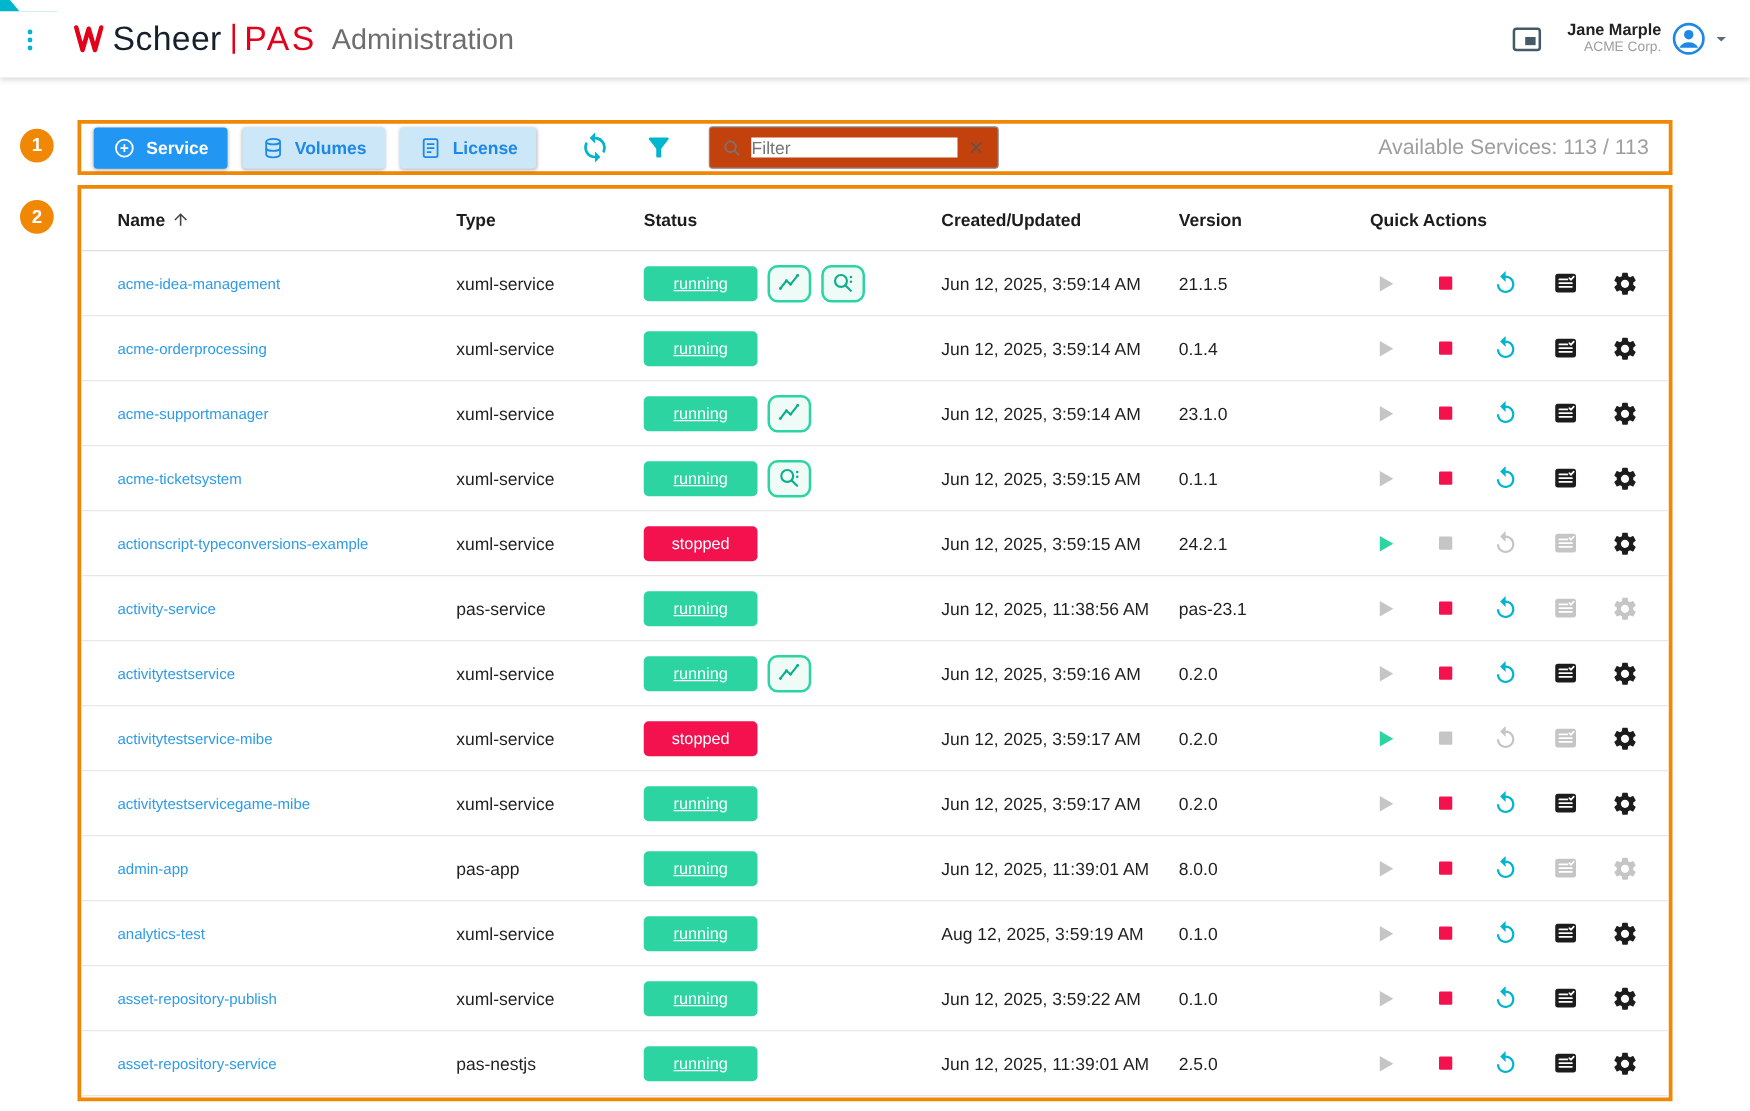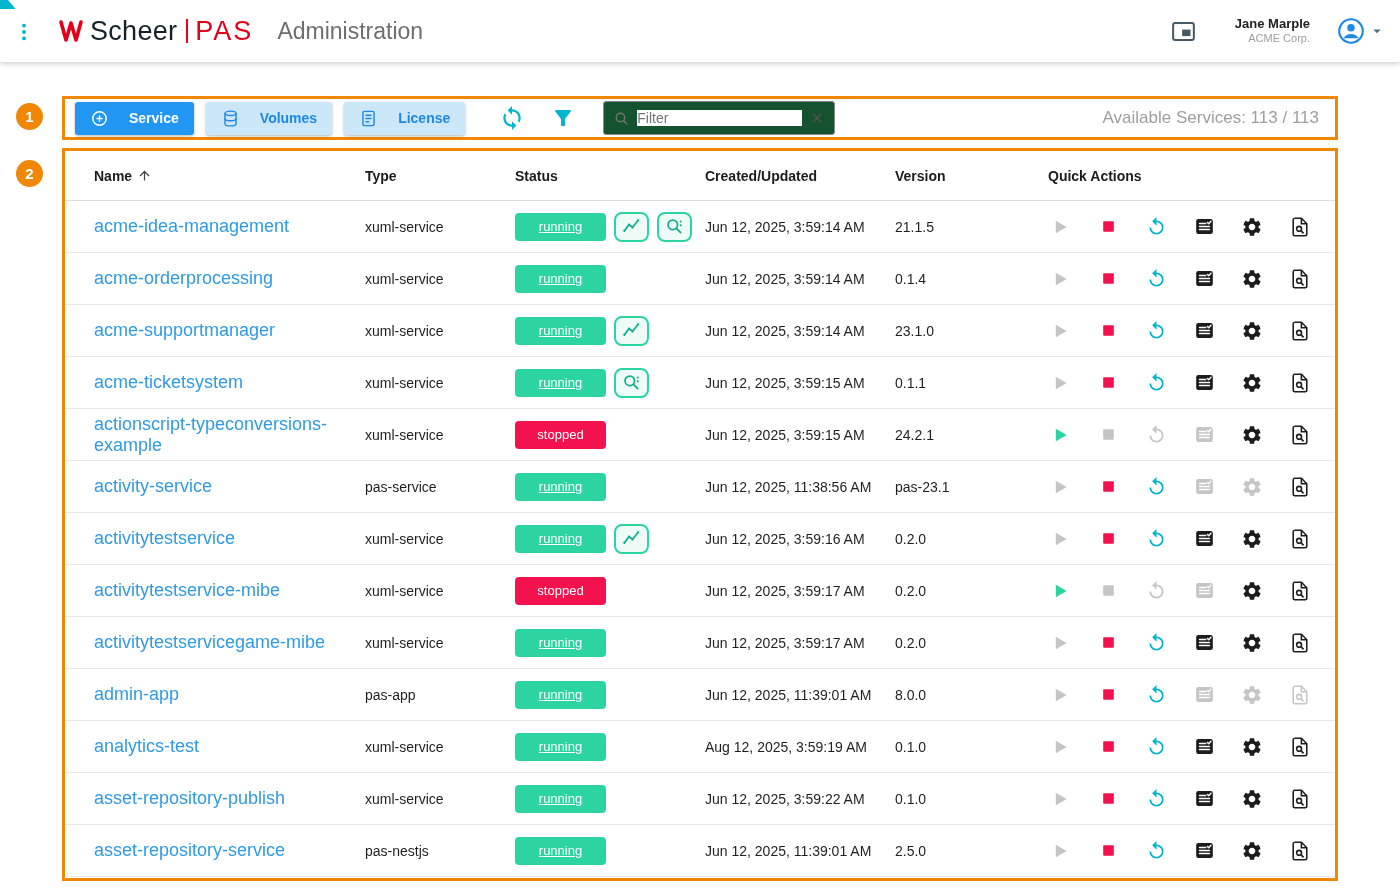--- a/index.html
+++ b/index.html
@@ -26,76 +26,76 @@
   .corner-base{position:absolute; left:0; top:0; width:46px; height:9px; background:var(--cyan);}
   .corner-tab{position:absolute; left:8px; top:0; width:40px; height:9px; background:#fff;
     transform:skewX(40deg); transform-origin:top left;}
   .menu-dots{position:absolute; left:12px; top:20px; width:24px; height:24px;
     color:var(--cyan); background:none; border:none; cursor:pointer; display:flex; align-items:center; justify-content:center;}
   .logo-row{position:absolute; left:58px; top:0; height:62px; display:flex; align-items:center;}
   .logo-mark{display:flex; align-items:center; margin-right:6px;}
   .brand{font-size:27px; font-weight:normal; color:#15202b; letter-spacing:.3px;}
   .brand-divider{width:2px; height:24px; background:var(--brand-red); margin:0 7px 0 9px;}
   .brand-pas{font-size:27px; color:var(--brand-red); letter-spacing:2px; font-weight:400;}
-  .app-title{font-size:23px; color:#6e6e6e; margin-left:24px; font-weight:400;}
-  .user-area{position:absolute; right:14px; top:0; height:62px; display:flex; align-items:center; gap:26px;}
+  .app-title{font-size:23px; color:#6e6e6e; margin-left:12px; font-weight:400;}
+  .user-area{position:absolute; right:14px; top:0; height:62px; display:flex; align-items:center; gap:7px;}
   .app-switcher{background:none; border:none; color:#455A64; cursor:pointer; display:flex; align-items:center;}
   .user-text{display:flex; flex-direction:column; align-items:flex-end; line-height:1.25; margin-left:12px;}
   .user-name{font-size:13px; font-weight:bold; color:#212121;}
   .user-org{font-size:11px; color:var(--muted);}
   .user-menu{background:none; border:none; cursor:pointer; display:flex; align-items:center; gap:2px; color:var(--blue-text);}
   .caret{color:#546E7A; display:flex; align-items:center;}
 
   
   .anno{position:absolute; width:27px; height:27px; border-radius:50%;
     background:var(--accent-orange); color:#fff; font-weight:bold; font-size:15px;
     display:flex; align-items:center; justify-content:center; z-index:6;}
   #anno1{left:16px; top:103px;} #anno2{left:16px; top:160px;}
 
   
   .toolbar{
     position:absolute; left:62px; top:96px; width:1276px; height:44px;
     border:3px solid var(--accent-orange); background:#fff;
     display:flex; align-items:center; padding:0 10px; gap:12px;
   }
-  .tbtn{height:33px; display:inline-flex; align-items:center; gap:20px; padding:0 15px;
+  .tbtn{height:33px; display:inline-flex; align-items:center; gap:8px; padding:0 15px;
     border:none; border-radius:3px; font-family:"Liberation Sans",sans-serif;
     font-size:14px; font-weight:bold; cursor:pointer; box-shadow:0 1px 3px rgba(0,0,0,.3); white-space:nowrap;}
   .tbtn.primary{background:var(--primary-blue); color:#fff;}
   .tbtn.secondary{background:var(--light-blue-bg); color:var(--blue-text);}
   .icon-btn{background:none; border:none; cursor:pointer; color:var(--cyan);
     display:flex; align-items:center; justify-content:center; padding:0;}
   .icon-btn.sync{margin-left:22px;}
   .icon-btn.funnel{margin-left:14px;}
   .filter-box{height:34px; width:232px; border:1px solid #8a8a8a; border-radius:3px;
-    display:flex; align-items:center; padding:0 9px; gap:7px; margin-left:16px; background:#14532d;}
+    display:flex; align-items:center; padding:0 9px; gap:7px; margin-left:16px; background:#c2410c;}
   .filter-box .search-ic{color:#757575; display:flex; align-items:center;}
   .filter-box input{flex:1; min-width:0; border:none; outline:none; font-size:14px;
     font-family:"Liberation Sans",sans-serif; color:#333;}
   .filter-box input::placeholder{color:#757575;}
   .clear-btn{background:none; border:none; cursor:pointer; color:#555; display:flex; align-items:center; padding:0;}
   .avail{margin-left:auto; font-size:17px; color:var(--muted); padding-right:6px; white-space:nowrap;}
 
   
   .table-box{
     position:absolute; left:62px; top:148px; width:1276px; height:733px;
     border:3px solid var(--accent-orange); background:#fff; overflow:hidden;
   }
   .thead{display:flex; align-items:center; height:50px; border-bottom:1px solid #DEDEDE;
     font-size:14px; font-weight:bold; color:#1c1c1c;}
   .th{display:flex; align-items:center; gap:5px;}
   .trow{display:flex; align-items:center; height:52px; border-bottom:1px solid #E8E8E8; font-size:14px;}
   .cell{display:flex; align-items:center;}
   .col-name{width:300px; padding-left:29px; flex:none;}
   .col-type{width:150px; flex:none;}
   .col-status{width:190px; flex:none; gap:8px;}
-  .col-created{width:190px; flex:none;}
+  .col-created{width:190px; flex:none;margin-left:48px;}
   .col-version{width:140px; flex:none;}
   .col-actions{flex:1; padding-left:13px; gap:24px;}
-  .svc-link{color:var(--link-blue); text-decoration:none; font-size:18px;}
+  .svc-link{color:var(--link-blue); text-decoration:none; font-size:12px;}
   .sort-ic{color:#424242; display:flex; align-items:center;}
   .badge{min-width:91px; height:28px; padding:0 10px; border-radius:4px; color:#fff;
     font-size:13px; display:inline-flex; align-items:center; justify-content:center;}
   .badge.running{background:var(--running-green);text-decoration:underline;}
   .badge.stopped{background:var(--stopped-red);}
   .status-ind{width:35px; height:30px; border:2px solid var(--running-green); border-radius:8px;
     background:#EEFBF7; color:#0EAD8D; display:inline-flex; align-items:center; justify-content:center; cursor:pointer;}
   .act{width:24px; height:24px; background:none; border:none; padding:0; cursor:pointer;
     display:inline-flex; align-items:center; justify-content:center;}
   .act.disabled{cursor:default;}

